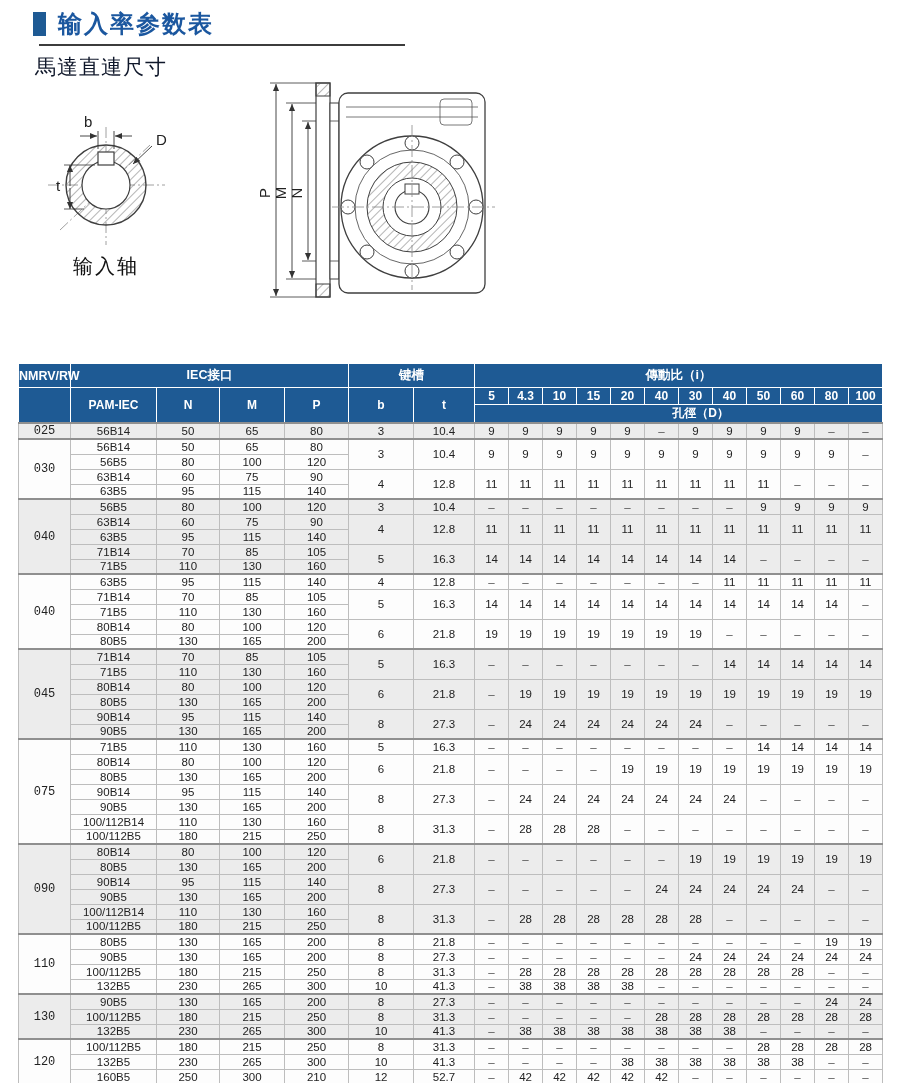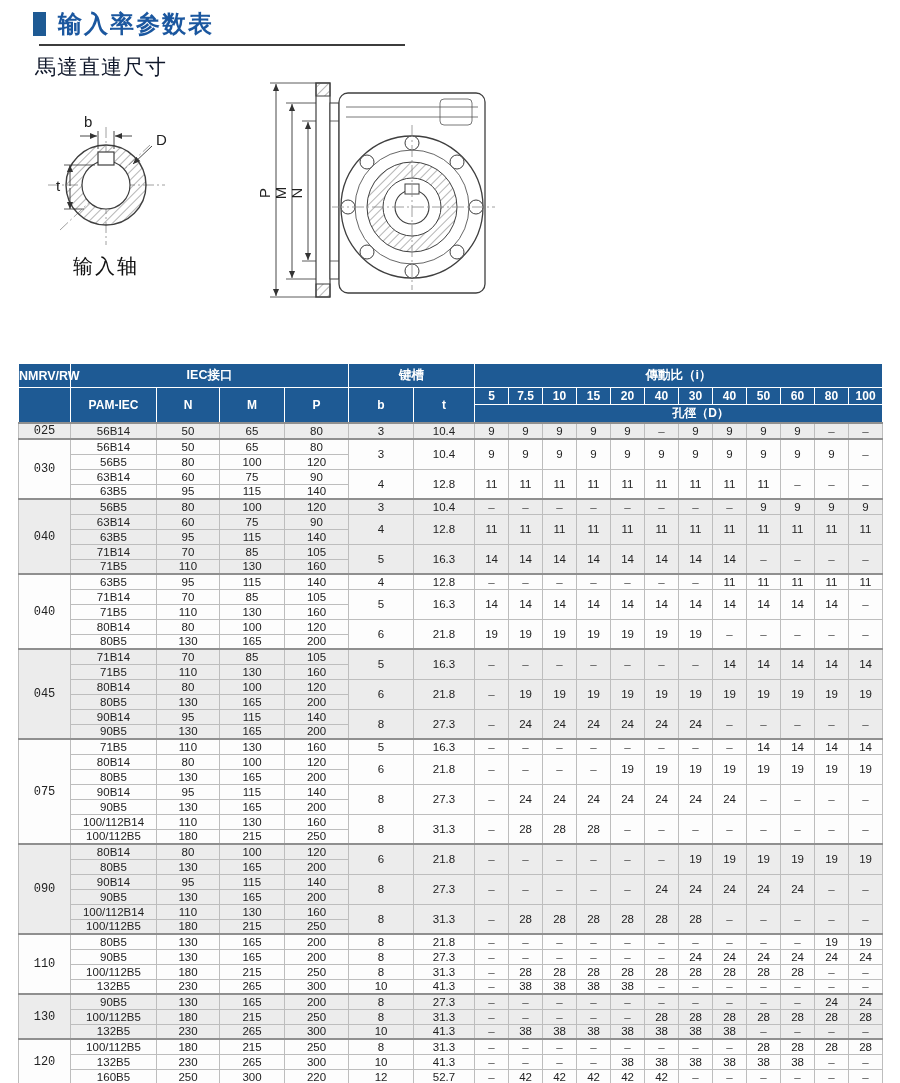--- a/index.html
+++ b/index.html
@@ -159,21 +159,21 @@
       </tr>
       <tr class="h2" data-name="header-sub-row">
         <th rowspan="2" data-name="header-model-spacer"></th>
         <th rowspan="2" data-name="header-pam">PAM-IEC</th>
         <th rowspan="2" data-name="header-n">N</th>
         <th rowspan="2" data-name="header-m">M</th>
         <th rowspan="2" data-name="header-p">P</th>
         <th rowspan="2" data-name="header-b">b</th>
         <th rowspan="2" data-name="header-t">t</th>
       <th data-name="header-ratio-value">5</th>
-          <th data-name="header-ratio-value">7.5</th>
+          <th data-name="header-ratio-value">4.3</th>
           <th data-name="header-ratio-value">10</th>
           <th data-name="header-ratio-value">15</th>
           <th data-name="header-ratio-value">20</th>
           <th data-name="header-ratio-value">40</th>
           <th data-name="header-ratio-value">30</th>
           <th data-name="header-ratio-value">40</th>
           <th data-name="header-ratio-value">50</th>
           <th data-name="header-ratio-value">60</th>
           <th data-name="header-ratio-value">80</th>
           <th data-name="header-ratio-value">100</th>
@@ -840,21 +840,21 @@
           <td data-name="bore-cell">38</td>
           <td data-name="bore-cell">38</td>
           <td data-name="bore-cell">38</td>
           <td data-name="bore-cell" class="dash">–</td>
           <td data-name="bore-cell" class="dash">–</td>
         </tr>
         <tr data-name="table-row">
           <td data-name="pam-cell">160B5</td>
           <td data-name="n-cell">250</td>
           <td data-name="m-cell">300</td>
-          <td data-name="p-cell">220</td>
+          <td data-name="p-cell">210</td>
           <td data-name="b-cell">12</td>
           <td data-name="t-cell">52.7</td>
           <td data-name="bore-cell" class="dash">–</td>
           <td data-name="bore-cell">42</td>
           <td data-name="bore-cell">42</td>
           <td data-name="bore-cell">42</td>
           <td data-name="bore-cell">42</td>
           <td data-name="bore-cell">42</td>
           <td data-name="bore-cell" class="dash">–</td>
           <td data-name="bore-cell" class="dash">–</td>

